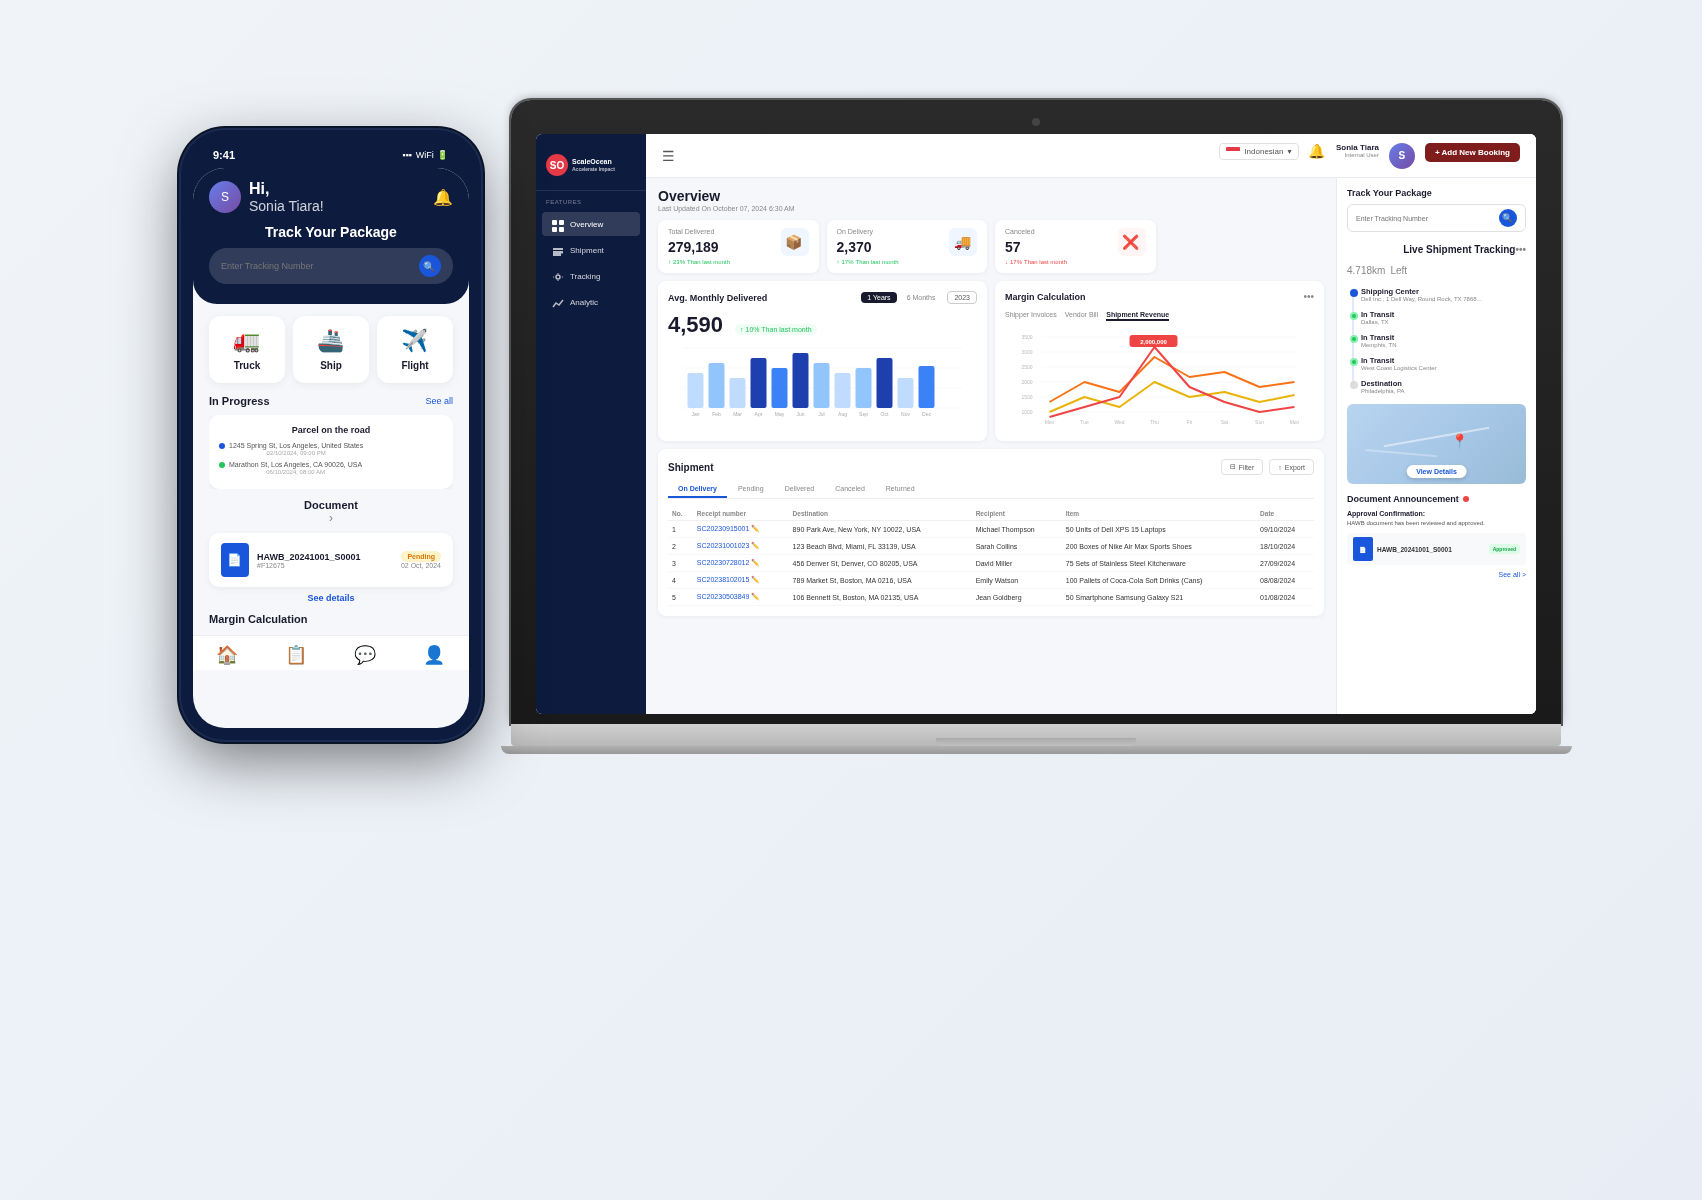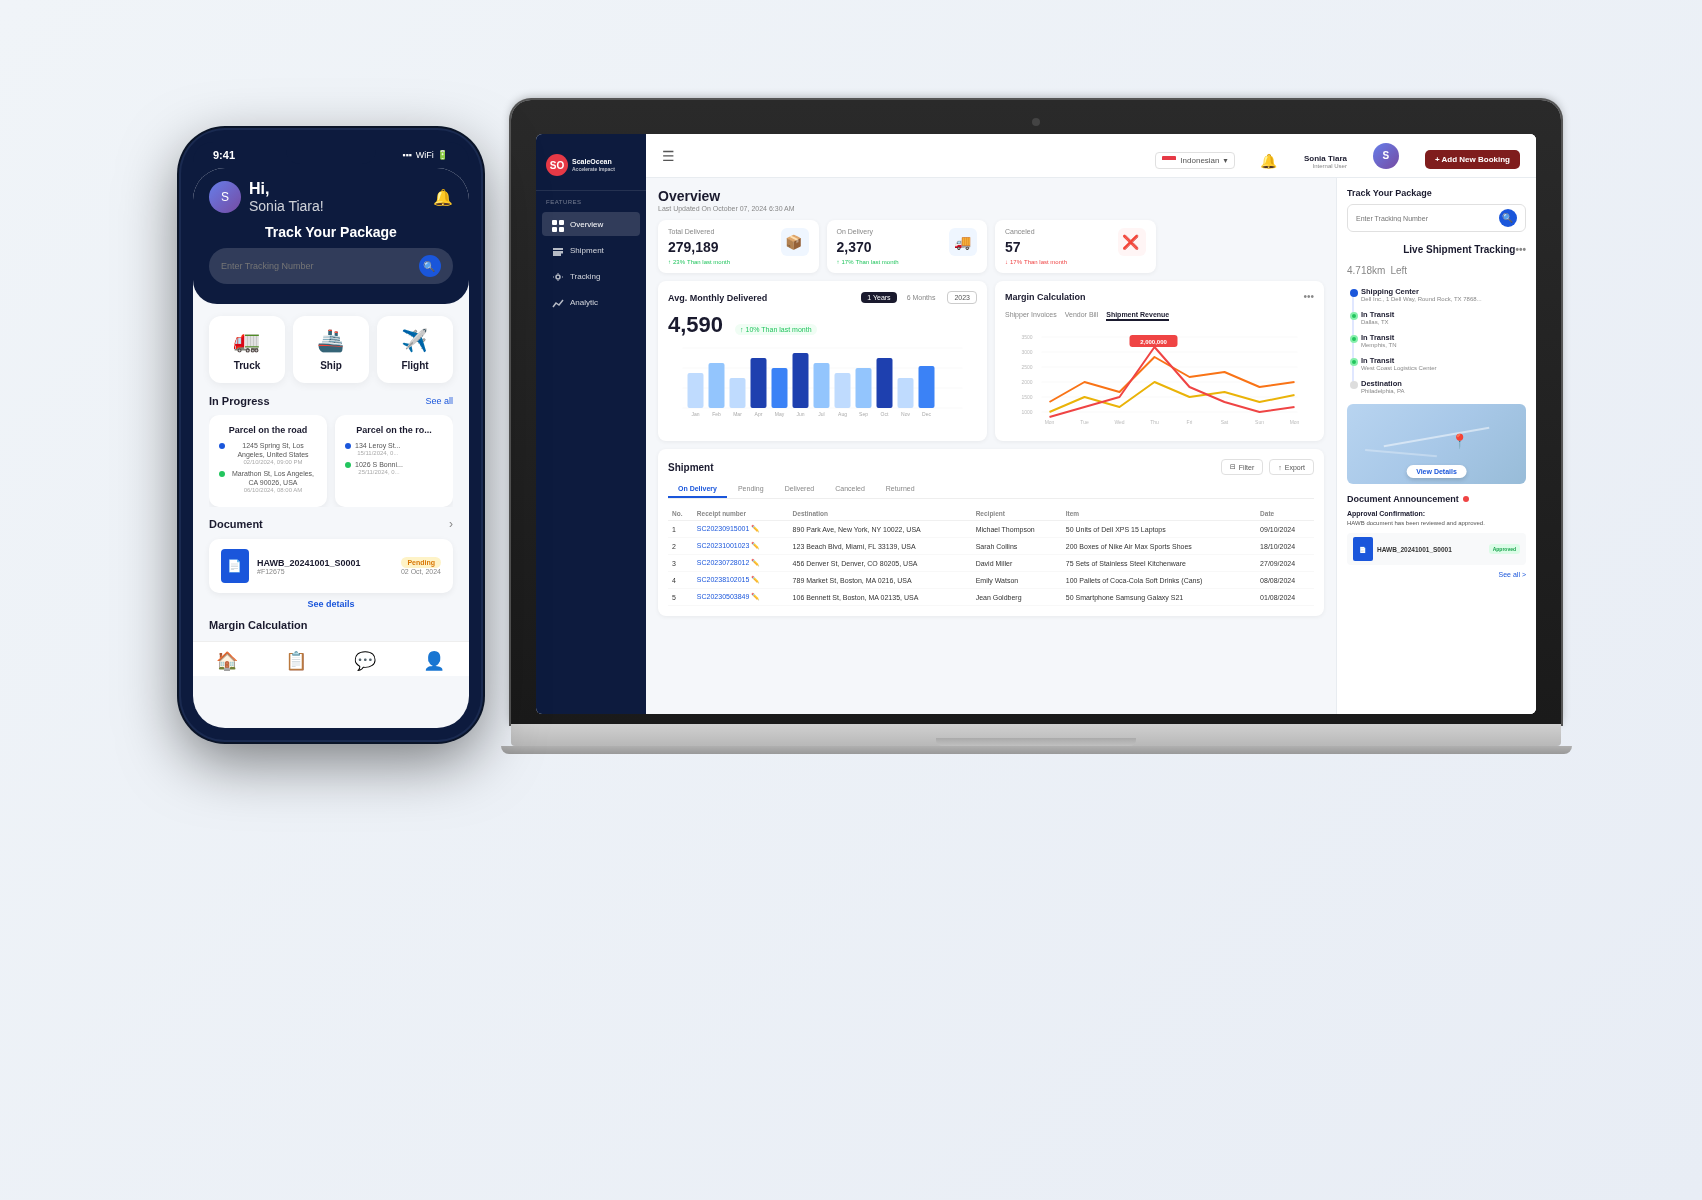--- a/index.html
+++ b/index.html
@@ -180,22 +180,22 @@
     }
 
     .ls-menu-icon {
       font-size: 14px;
       color: #555;
       cursor: pointer;
     }
 
     .ls-topbar-right {
       display: flex;
-      align-items: flex-end;
-      gap: 26px;
+      align-items: flex-start;
+      gap: 10px;
     }
 
     .ls-lang-btn {
       display: flex;
       align-items: center;
       gap: 4px;
       font-size: 8px;
       color: #555;
       border: 1px solid #e0e0e0;
       border-radius: 4px;
@@ -1062,20 +1062,21 @@
       font-size: 18px;
       cursor: pointer;
     }
     .mobile-nav-item.active { color: #1a56db; }
 
     .doc-section-header {
       display: flex;
       justify-content: space-between;
       align-items: center;
       margin-bottom: 8px;
+      flex-direction: column;
     }
 
     .doc-chevron {
       font-size: 12px;
       color: #888;
     }
 
     
     ::-webkit-scrollbar { display: none; }
 
@@ -1175,37 +1176,20 @@
                 <div>
                   <div class="mobile-route-text">1245 Spring St, Los Angeles, United States</div>
                   <div class="mobile-route-date">02/10/2024, 09:00 PM</div>
                 </div>
               </div>
               <div class="mobile-route-item">
                 <div class="mobile-route-dot green"></div>
                 <div>
                   <div class="mobile-route-text">Marathon St, Los Angeles, CA 90026, USA</div>
                   <div class="mobile-route-date">06/10/2024, 08:00 AM</div>
-                </div>
-              </div>
-            </div>
-            <div class="mobile-progress-card">
-              <div class="mobile-card-title">Parcel on the ro...</div>
-              <div class="mobile-route-item">
-                <div class="mobile-route-dot"></div>
-                <div>
-                  <div class="mobile-route-text">134 Leroy St...</div>
-                  <div class="mobile-route-date">15/11/2024, 0...</div>
-                </div>
-              </div>
-              <div class="mobile-route-item">
-                <div class="mobile-route-dot green"></div>
-                <div>
-                  <div class="mobile-route-text">1026 S Bonni...</div>
-                  <div class="mobile-route-date">25/11/2024, 0...</div>
                 </div>
               </div>
             </div>
           </div>
         </div>
 
         <div class="mobile-section">
           <div class="doc-section-header">
             <div class="mobile-section-title">Document</div>
             <span class="doc-chevron">›</span>

